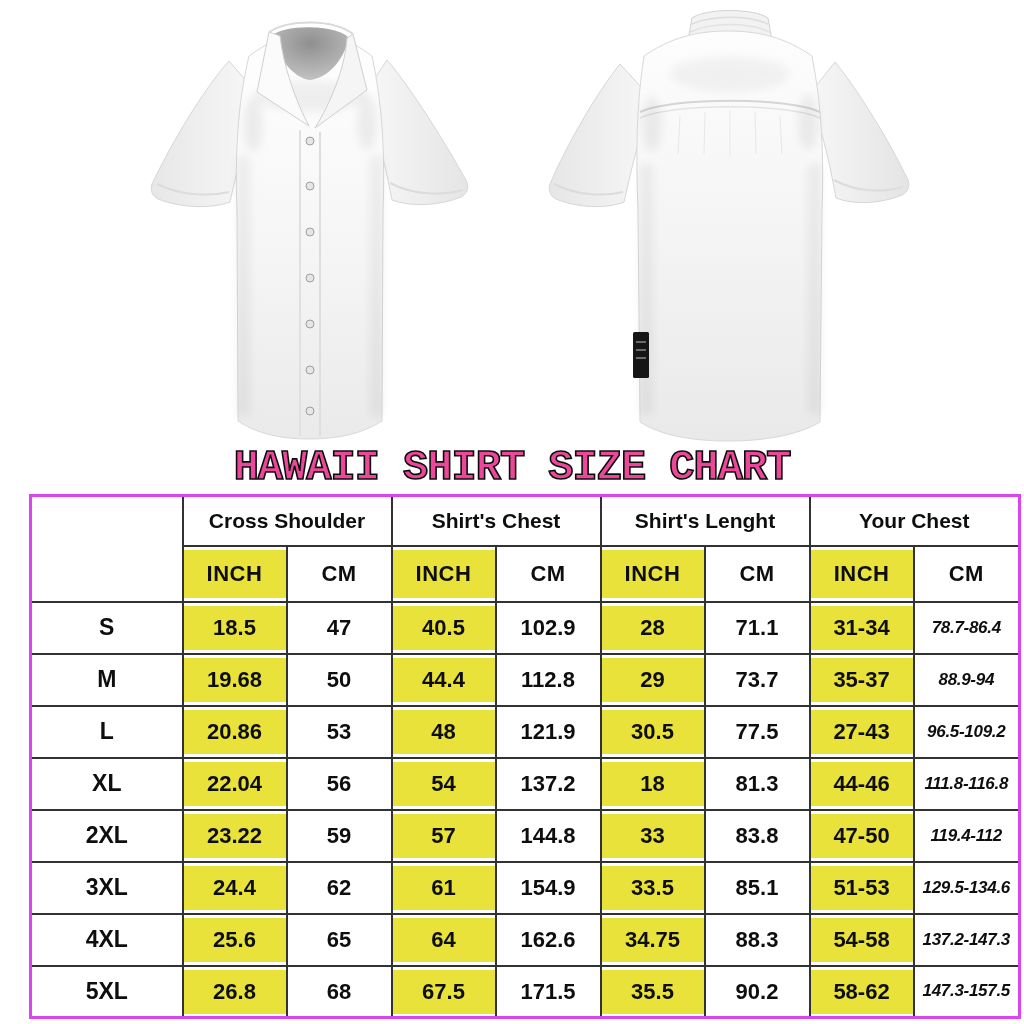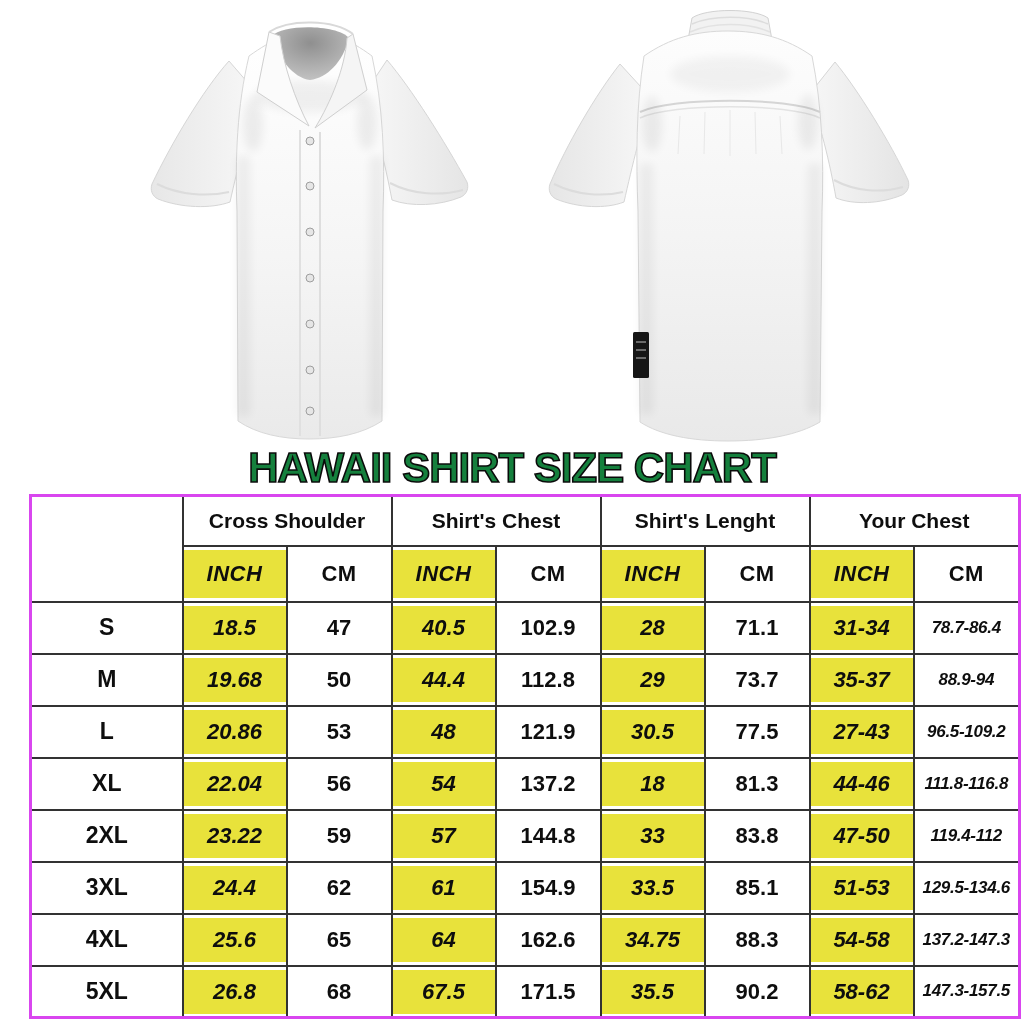--- a/index.html
+++ b/index.html
@@ -4,23 +4,23 @@
 <style>
   html,body{margin:0;padding:0;background:#ffffff;}
   body{width:1024px;height:1024px;position:relative;font-family:"Liberation Sans",sans-serif;overflow:hidden;}
 
   .shirt{position:absolute;}
   #front-shirt{left:137px;top:6px;width:345px;height:435px;}
   #back-shirt{left:540px;top:4px;width:375px;height:440px;}
 
   .title{
     position:absolute;left:0;top:444px;width:100%;
-    text-align:center;font-size:42px;font-weight:bold;color:#15803d;
+    text-align:center;font-size:42px;font-weight:bold;color:#ec4899;
     letter-spacing:-1px;-webkit-text-stroke:1.6px #0a0a0a;
-    font-family:Liberation Sans, sans-serif;white-space:nowrap;
+    font-family:Liberation Mono, monospace;white-space:nowrap;
   }
 
   table.size-chart{
     position:absolute;left:29px;top:494px;width:990px;
     border-collapse:collapse;table-layout:fixed;
     border:3px solid #d946ef;
   }
   .size-chart th,.size-chart td{
     border:2px solid #323232;text-align:center;vertical-align:middle;
     font-weight:bold;color:#0e0e0e;padding:0;line-height:1.05;
@@ -30,21 +30,20 @@
   .size-chart thead tr.unit-row{height:56px;}
   .size-chart tbody tr{height:52px;}
   .size-chart th.group{font-size:21px;background:#ffffff;}
   .size-chart th.unit{font-size:22px;letter-spacing:.5px;}
   .size-chart td.size{font-size:23px;background:#ffffff;}
   .size-chart td{font-size:22px;background:#ffffff;}
   .size-chart .inch{
     background-color:#e8e23b;
     background-clip:content-box;
     padding:3px 0;
-    font-style:italic;
   }
   .size-chart .corner{background:#ffffff;}
   .size-chart td.small{font-size:17px;letter-spacing:-.3px;font-style:italic;}
 </style>
 </head>
 <body>
 
 <svg id="front-shirt" class="shirt" viewBox="0 0 345 435" aria-hidden="true">
   <defs>
     <linearGradient id="f-body" x1="0" y1="0" x2="0" y2="1">

